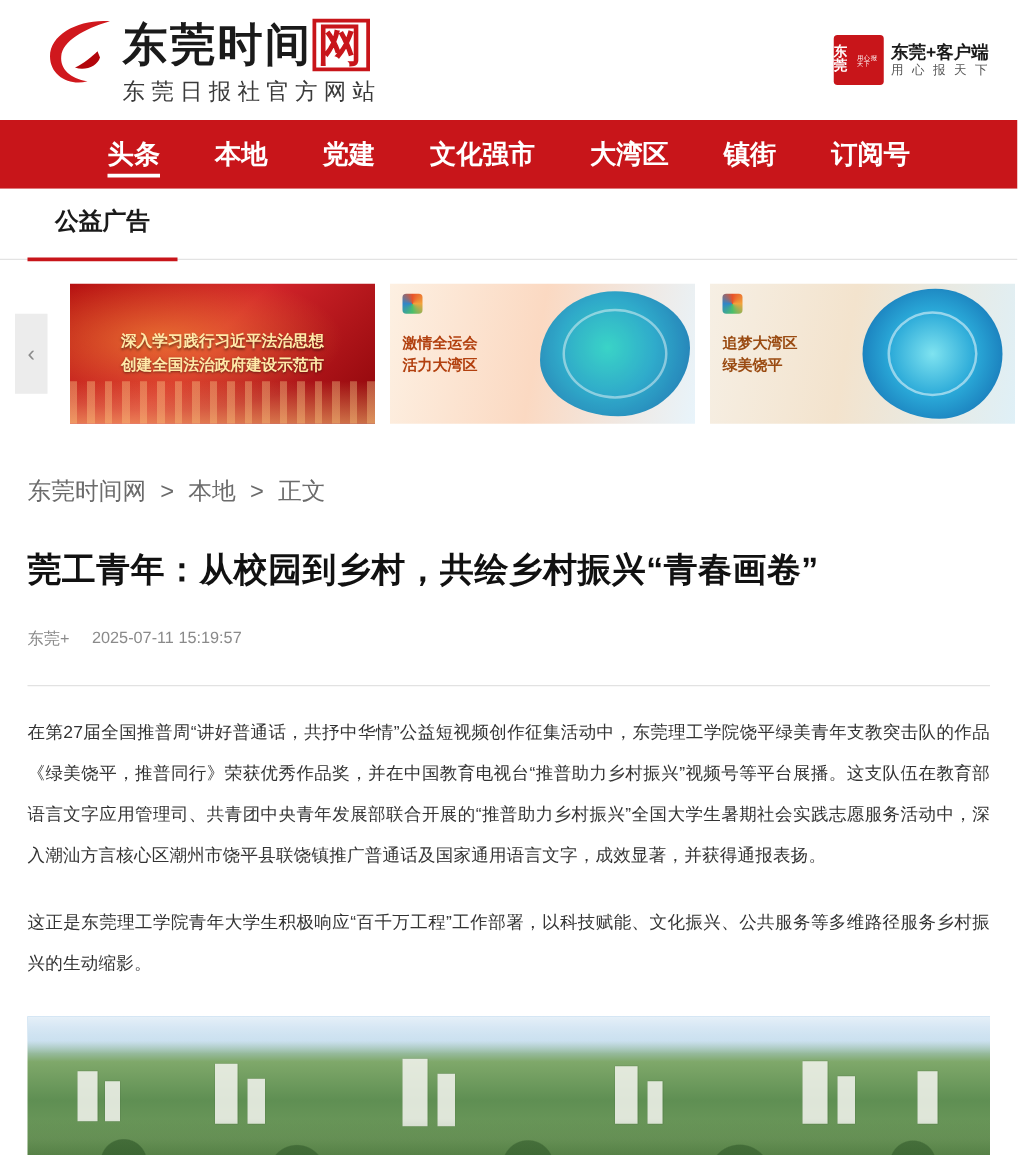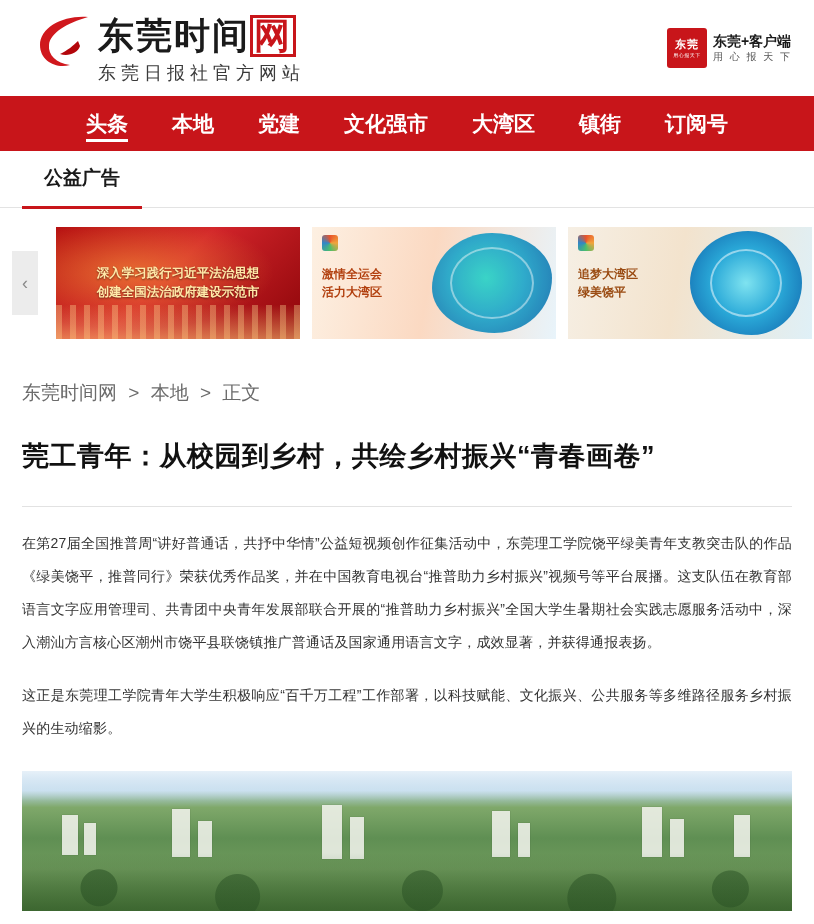--- a/index.html
+++ b/index.html
@@ -54,21 +54,21 @@
     margin-top: 4px;
     white-space: nowrap;
   }
   .header-right { display: flex; align-items: center; gap: 6px; }
   .app-badge {
     width: 40px; height: 40px;
     background: #c8151a;
     border-radius: 3px;
     color: #fff;
     display: flex; align-items: center; justify-content: center;
-    flex-direction: column;
+    flex-direction: row;
     line-height: 1;
   }
   .app-badge .b1 { font-size: 11px; font-weight: bold; letter-spacing: 1px;}
   .app-badge .b2 { font-size: 5px; margin-top: 3px; letter-spacing: 0.5px; }
   .app-text .t1 { font-size: 14px; font-weight: bold; color: #1a1a1a; line-height: 18px; }
   .app-text .t2 { font-size: 10px; color: #555; letter-spacing: 2px; line-height: 14px; }
 
   
   .main-nav {
     height: 55px;
@@ -375,20 +375,24 @@
   <div class="breadcrumb">
     <a>东莞时间网</a>
     <span class="sep">&gt;</span>
     <a>本地</a>
     <span class="sep">&gt;</span>
     <span>正文</span>
   </div>
 
   <h1 class="article-title">莞工青年：从校园到乡村，共绘乡村振兴“青春画卷”</h1>
 
+  <div class="article-meta">
+    <span>东莞+</span>
+    <span>2025-07-11 15:19:57</span>
+  </div>
 
   <hr class="divider">
 
   <div class="article-body">
     <p>在第27届全国推普周“讲好普通话，共抒中华情”公益短视频创作征集活动中，东莞理工学院饶平绿美青年支教突击队的作品《绿美饶平，推普同行》荣获优秀作品奖，并在中国教育电视台“推普助力乡村振兴”视频号等平台展播。这支队伍在教育部语言文字应用管理司、共青团中央青年发展部联合开展的“推普助力乡村振兴”全国大学生暑期社会实践志愿服务活动中，深入潮汕方言核心区潮州市饶平县联饶镇推广普通话及国家通用语言文字，成效显著，并获得通报表扬。</p>
     <p>这正是东莞理工学院青年大学生积极响应“百千万工程”工作部署，以科技赋能、文化振兴、公共服务等多维路径服务乡村振兴的生动缩影。</p>
   </div>
 
   <div class="article-photo">
     <div class="sky-haze"></div>

